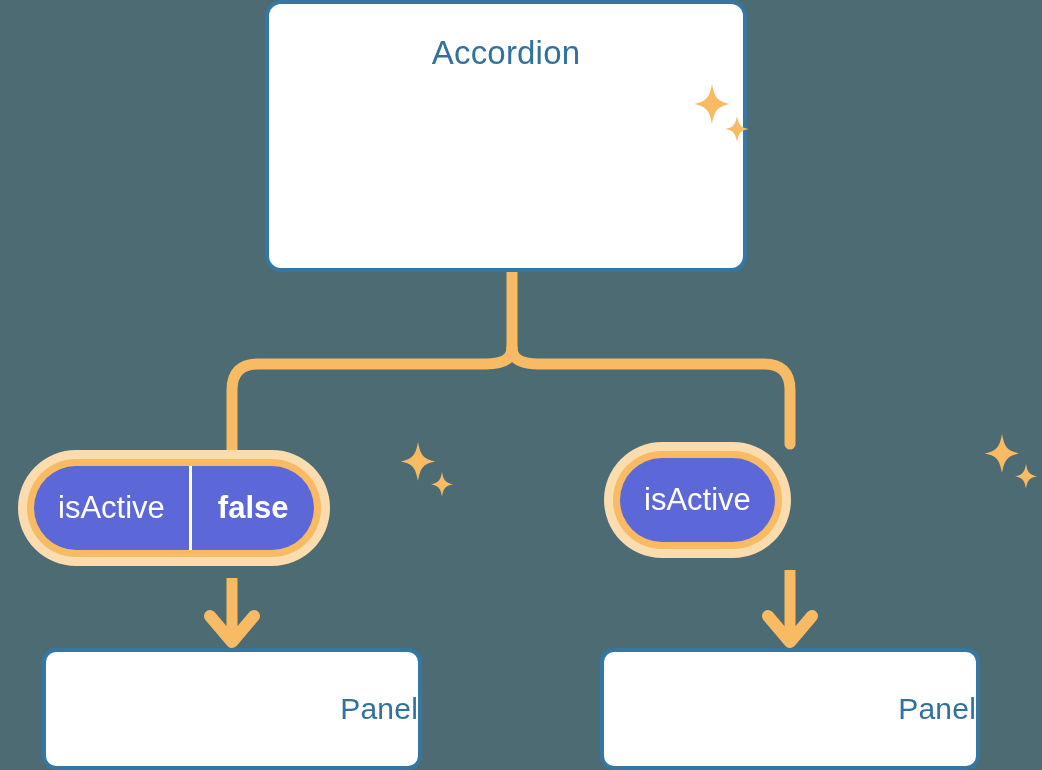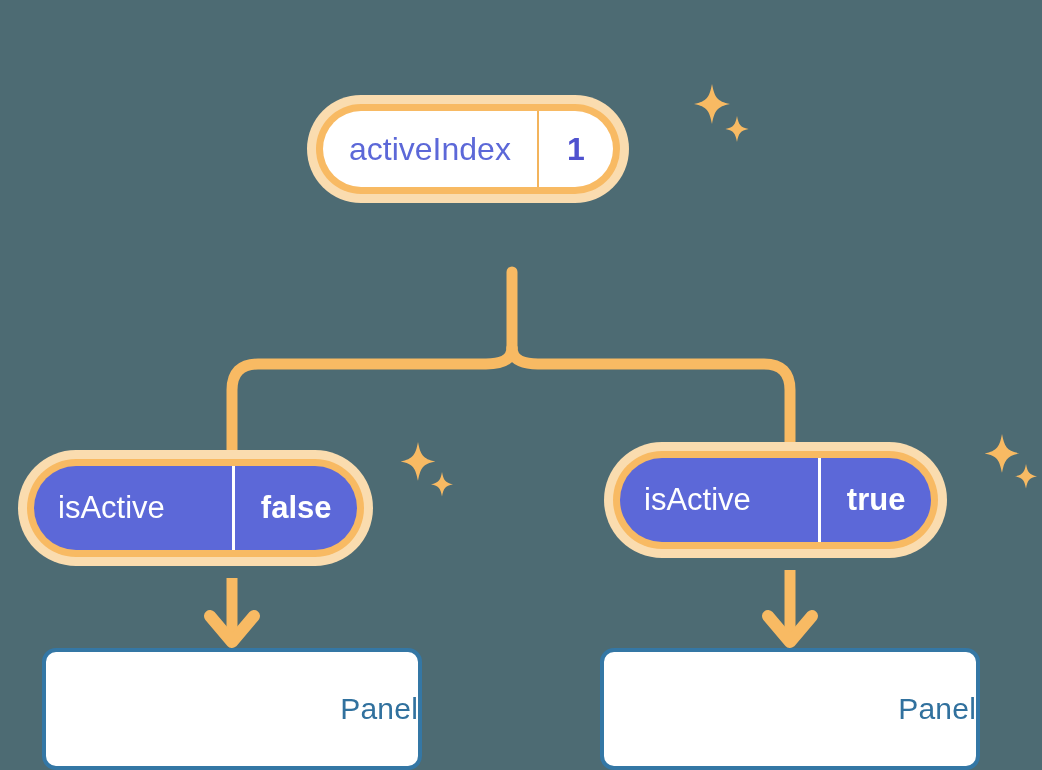--- a/index.html
+++ b/index.html
@@ -146,21 +146,20 @@
     padding: 11px 24px;
     height: 84px;
   }
   .pill-solid .pill-val {
     color: #ffffff;
     font-size: 31px;
     font-weight: bold;
     padding: 0 26px;
     height: 84px;
     border-left: 3px solid #ffffff;
-    margin-left: 43px;
   }
 
   #pill-active-index { left: 307px; top: 95px; }
   #pill-is-active-left  { left: 18px;  top: 450px; }
   #pill-is-active-right { left: 604px; top: 442px; }
 
   
   .sparkles {
     position: absolute;
     z-index: 4;
@@ -187,31 +186,24 @@
       <path d="M232,578 L232,640" stroke-width="11" stroke-linecap="butt"></path>
       <path d="M210,616 L232,642 L254,616" stroke-width="12" stroke-linecap="round" stroke-linejoin="round"></path>
     </g>
 
     <g stroke="#f8ba63" fill="none">
       <path d="M790,570 L790,640" stroke-width="11" stroke-linecap="butt"></path>
       <path d="M768,616 L790,642 L812,616" stroke-width="12" stroke-linecap="round" stroke-linejoin="round"></path>
     </g>
   </svg>
 
-
-  <div class="pill-wrap pill-light" id="pill-active-index">
-    <div class="pill-halo">
-      <div class="pill-ring">
-        <div class="pill-body">
-          <div class="pill-key">activeIndex</div>
-          <div class="pill-val">1</div>
-        </div>
-      </div>
-    </div>
-  </div>
+  <div class="card" id="accordion-card">
+    <div class="card-title">Accordion</div>
+  </div>
+
 
   <svg class="sparkles" id="sparkles-parent" width="66" height="70" viewBox="0 0 66 70">
     <path d="M24,2 C26.5,15 29,19.5 42,22 C29,24.5 26.5,29 24,42 C21.5,29 19,24.5 6,22 C19,19.5 21.5,15 24,2 Z" fill="#f8ba63"></path>
     <path d="M49,34 C50.6,42.4 52.2,45.4 60.6,47 C52.2,48.6 50.6,51.6 49,60 C47.4,51.6 45.8,48.6 37.4,47 C45.8,45.4 47.4,42.4 49,34 Z" fill="#f8ba63"></path>
   </svg>
 
   <div class="pill-wrap pill-solid" id="pill-is-active-left">
     <div class="pill-halo">
       <div class="pill-ring">
         <div class="pill-body">
@@ -229,21 +221,20 @@
 
   <div class="panel-card" id="panel-left">
     <div class="panel-label">Panel</div>
   </div>
 
   <div class="pill-wrap pill-solid" id="pill-is-active-right">
     <div class="pill-halo">
       <div class="pill-ring">
         <div class="pill-body">
           <div class="pill-key">isActive</div>
-          <div class="pill-val">true</div>
         </div>
       </div>
     </div>
   </div>
 
   <svg class="sparkles" id="sparkles-right-pill" width="62" height="66" viewBox="0 0 62 66">
     <path d="M22,2 C24.4,14.6 26.8,19 39.4,21.4 C26.8,23.8 24.4,28.2 22,40.8 C19.6,28.2 17.2,23.8 4.6,21.4 C17.2,19 19.6,14.6 22,2 Z" fill="#f8ba63"></path>
     <path d="M46,32 C47.5,40 49,42.8 57,44.3 C49,45.8 47.5,48.6 46,56.6 C44.5,48.6 43,45.8 35,44.3 C43,42.8 44.5,40 46,32 Z" fill="#f8ba63"></path>
   </svg>
 

